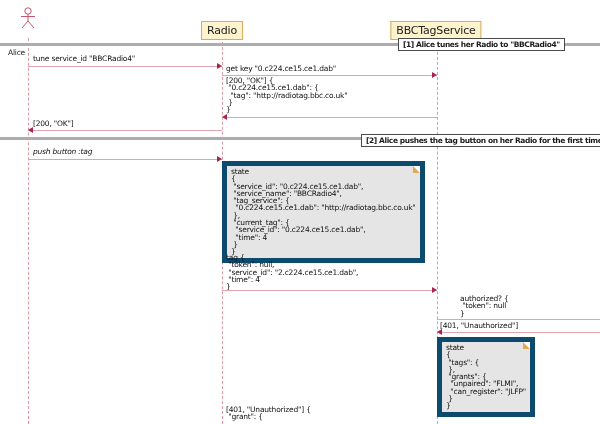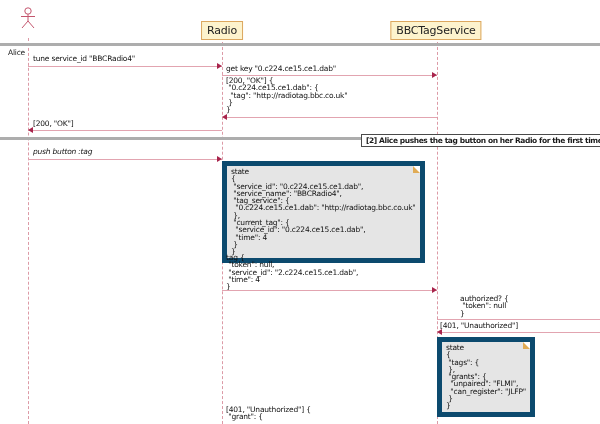--- a/index.html
+++ b/index.html
@@ -86,20 +86,21 @@
     <line x1="2" y1="9.5" x2="16" y2="9.5" stroke="#c4566e" stroke-width="1"></line>
     <line x1="9" y1="14" x2="3" y2="21" stroke="#c4566e" stroke-width="1"></line>
     <line x1="9" y1="14" x2="15" y2="21" stroke="#c4566e" stroke-width="1"></line>
   </svg>
   <div class="actor-label">Alice</div>
 
   <div class="participant p-radio">Radio</div>
   <div class="participant p-tag">BBCTagService</div>
 
   <div class="divband band1"></div>
+  <div class="divlabel dlab1">[1] Alice tunes her Radio to "BBCRadio4"</div>
 
   <div class="mtext m1t">tune service_id "BBCRadio4"</div>
   <div class="mline m1l"></div>
   <div class="arr-r m1a"></div>
 
   <div class="mtext m2t">get key "0.c224.ce15.ce1.dab"</div>
   <div class="mline m2l"></div>
   <div class="arr-r m2a"></div>
 
   <div class="mtext m3t">[200, "OK"] {

